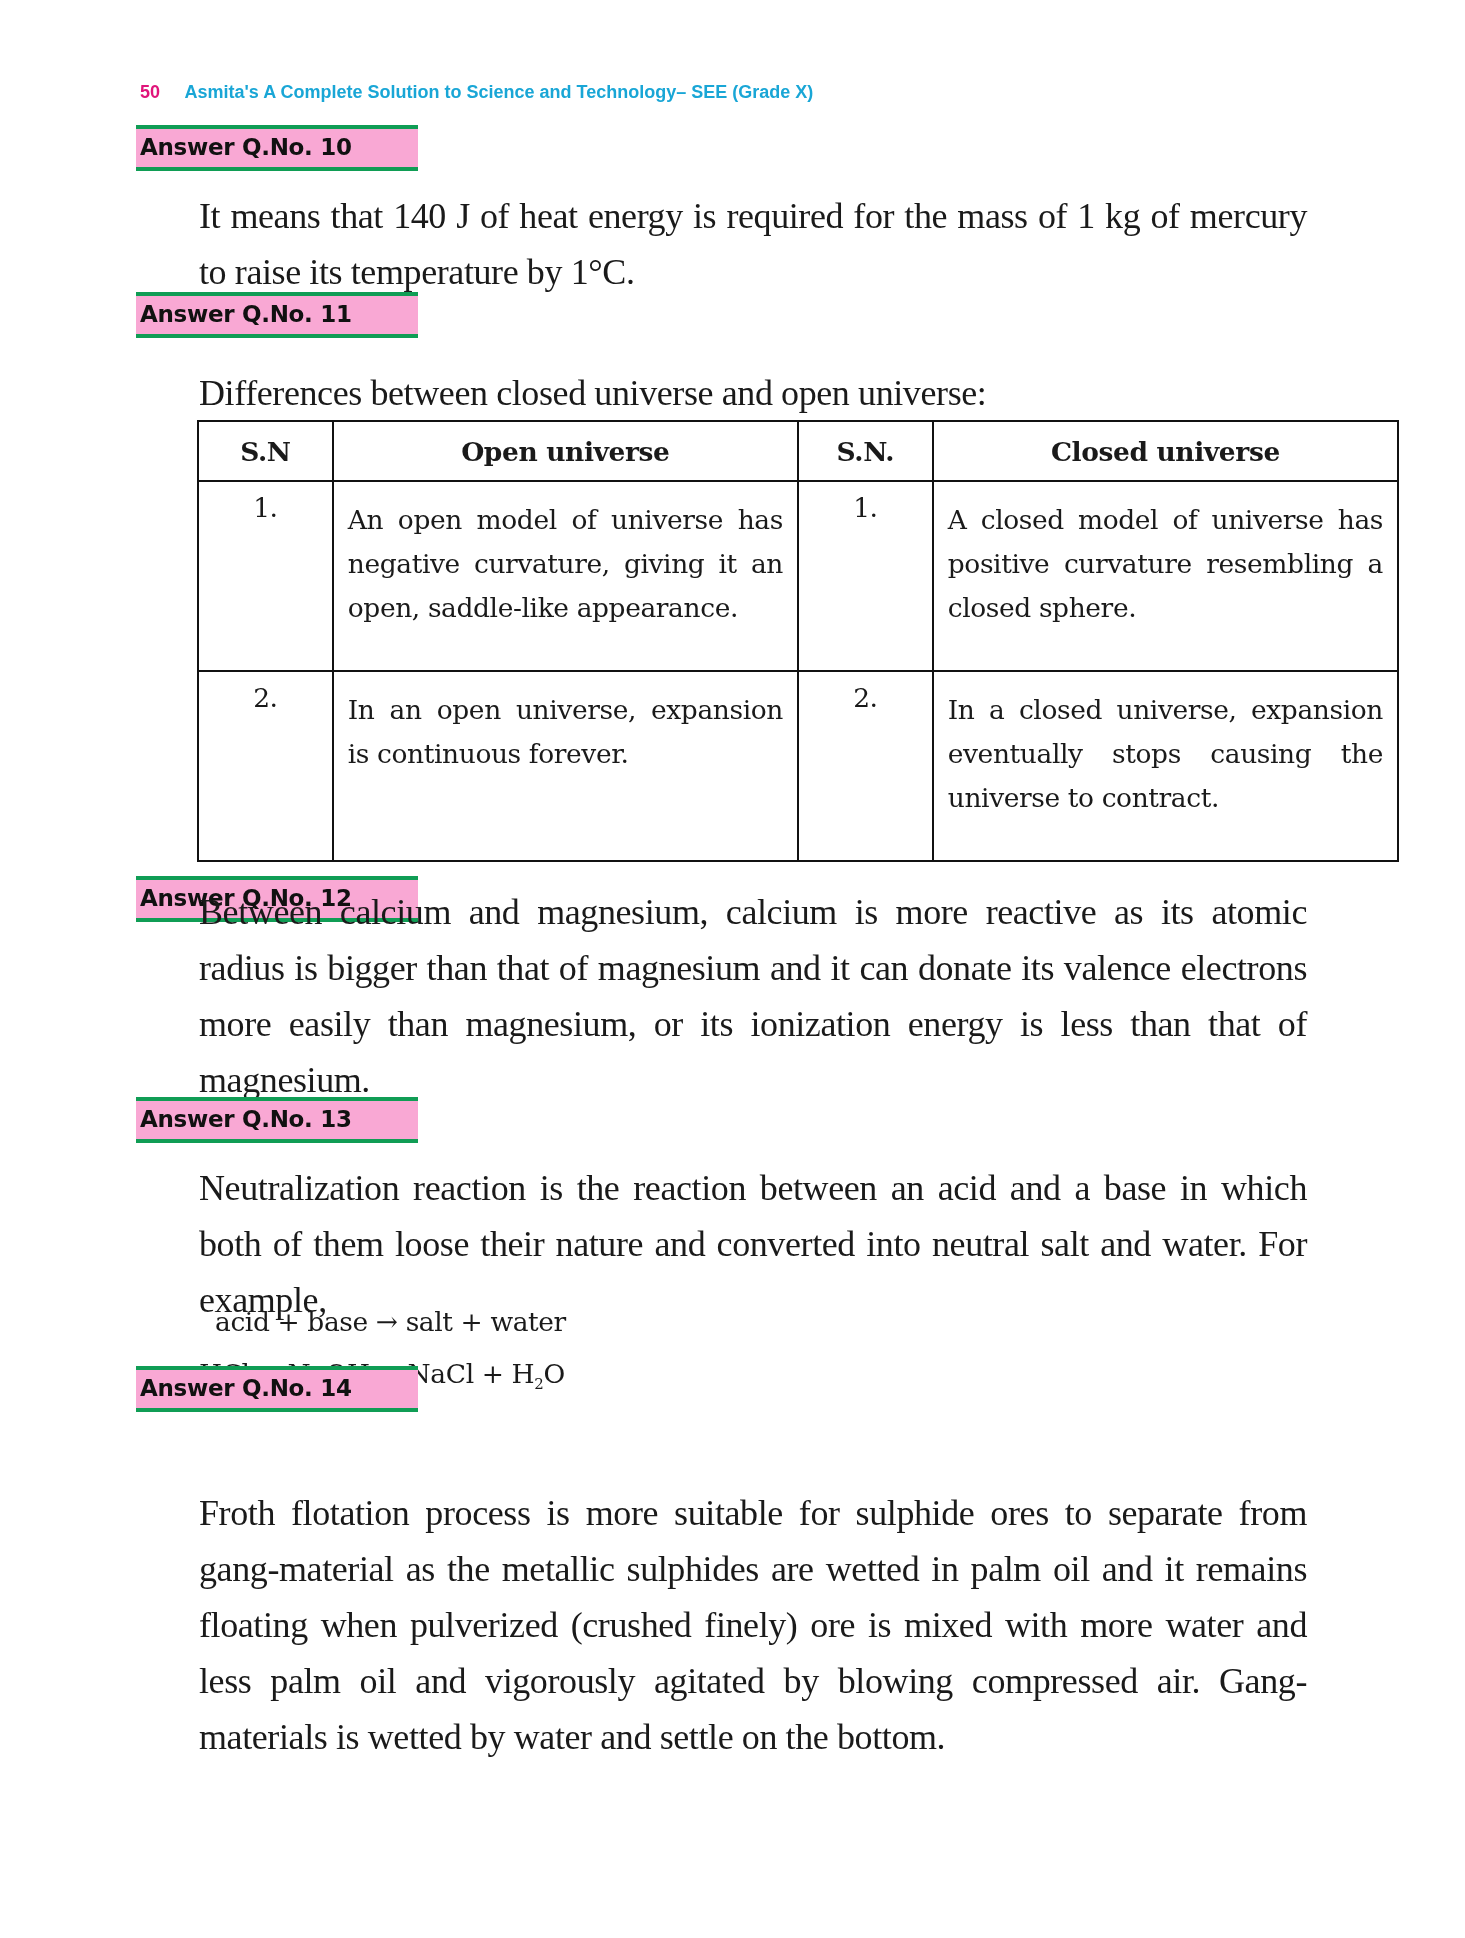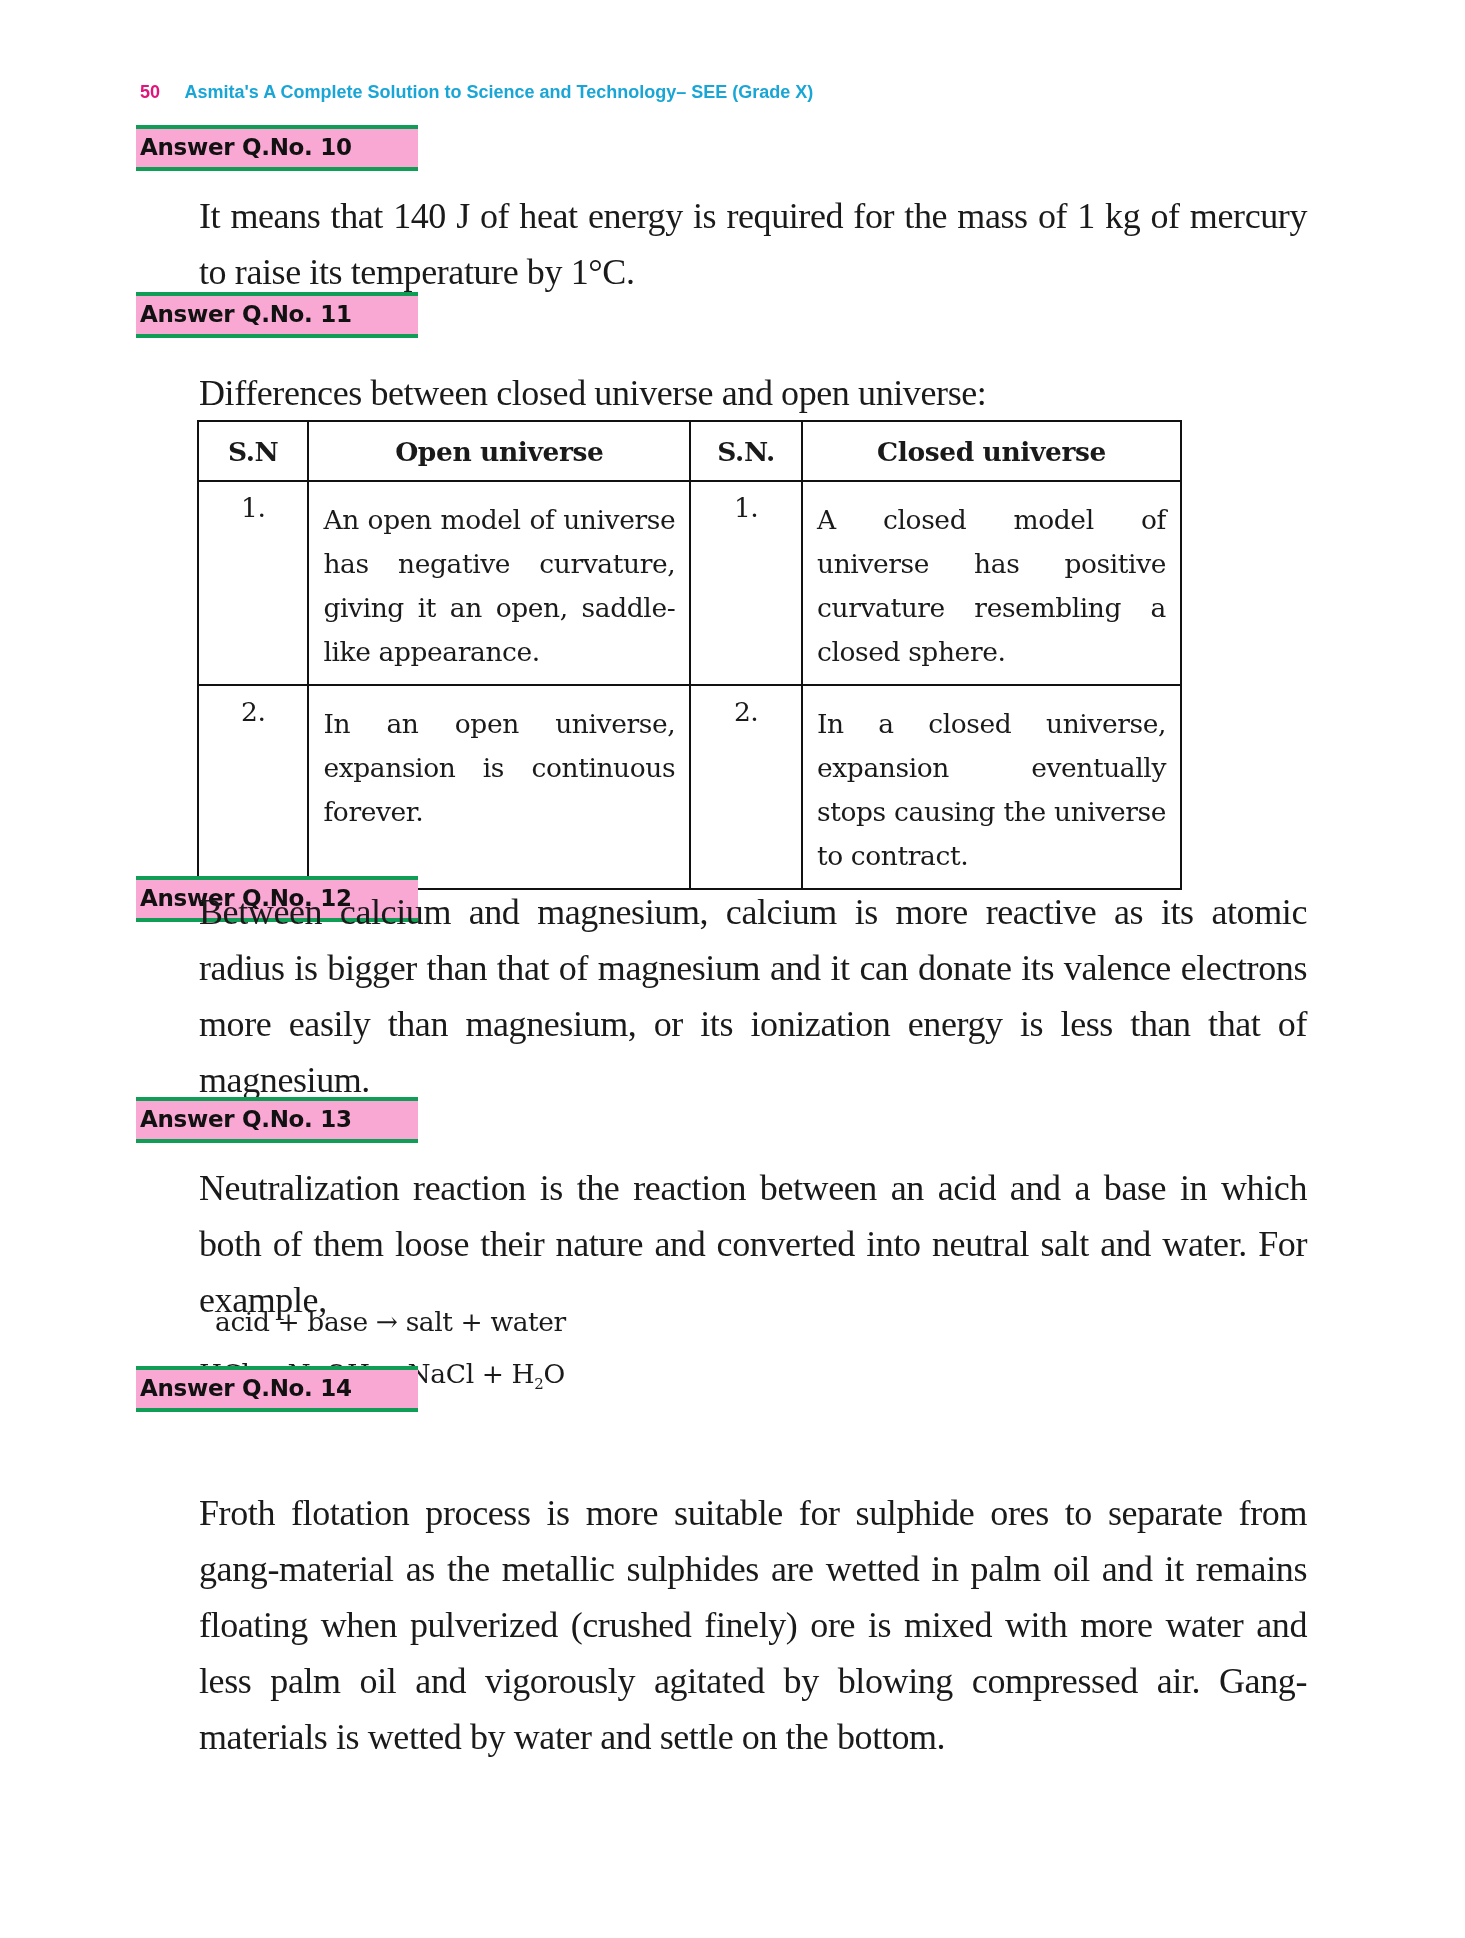--- a/index.html
+++ b/index.html
@@ -5,21 +5,21 @@
   html, body { margin: 0; padding: 0; background: #ffffff; }
   body { width: 1465px; height: 1938px; position: relative; overflow: hidden; }
   .page { position: absolute; left: 0; top: 0; width: 1465px; height: 1938px; }
   .running-head { position: absolute; left: 140px; top: 82px; font-family: "Liberation Sans", sans-serif; font-weight: bold; white-space: nowrap; }
   .page-num { color: #e0147a; font-size: 18px; }
   .book-title { color: #19a6d6; font-size: 18px; margin-left: 20px; }
   .ans-head { position: absolute; left: 136px; width: 282px; height: 38px; background: #f9a8d4; border-top: 4px solid #109d55; border-bottom: 4px solid #109d55; box-sizing: content-box; }
   .ans-head span { position: absolute; left: 4px; top: 5px; font-family: "DejaVu Sans", sans-serif; font-weight: bold; font-size: 23px; color: #111; letter-spacing: -0.3px; }
   .para { position: absolute; left: 199px; width: 1108px; font-family: Liberation Serif, serif; font-size: 36px; line-height: 56px; color: #1a1a1a; text-align: justify; text-align-last: left; letter-spacing: -0.4px; }
   .eq { position: absolute; left: 199px; font-family: "DejaVu Serif", serif; font-size: 26.5px; color: #1a1a1a; white-space: nowrap; letter-spacing: -0.4px; }
-  table.diff { position: absolute; left: 197px; top: 420px; width: 985px; border-collapse: collapse; font-family: "DejaVu Serif", serif; font-size: 26.5px; color: #1a1a1a; letter-spacing: -0.4px; }
+  table.diff { position: absolute; left: 197px; top: 420px; width: 1202px; border-collapse: collapse; font-family: "DejaVu Serif", serif; font-size: 26.5px; color: #1a1a1a; letter-spacing: -0.4px; }
   table.diff th, table.diff td { border: 2px solid #111; vertical-align: top; }
   table.diff th { height: 56px; font-weight: bold; text-align: center; vertical-align: middle; }
   table.diff td { line-height: 44px; padding: 16px 14px 10px 14px; text-align: justify; text-align-last: left; }
   table.diff td.sn { text-align: center; text-align-last: center; padding: 4px 0 0 0; }
   .c-sn { width: 124px; }
   .c-text { width: 428px; }
   sub { font-size: 15px; }
 </style>
 </head>
 <body>

